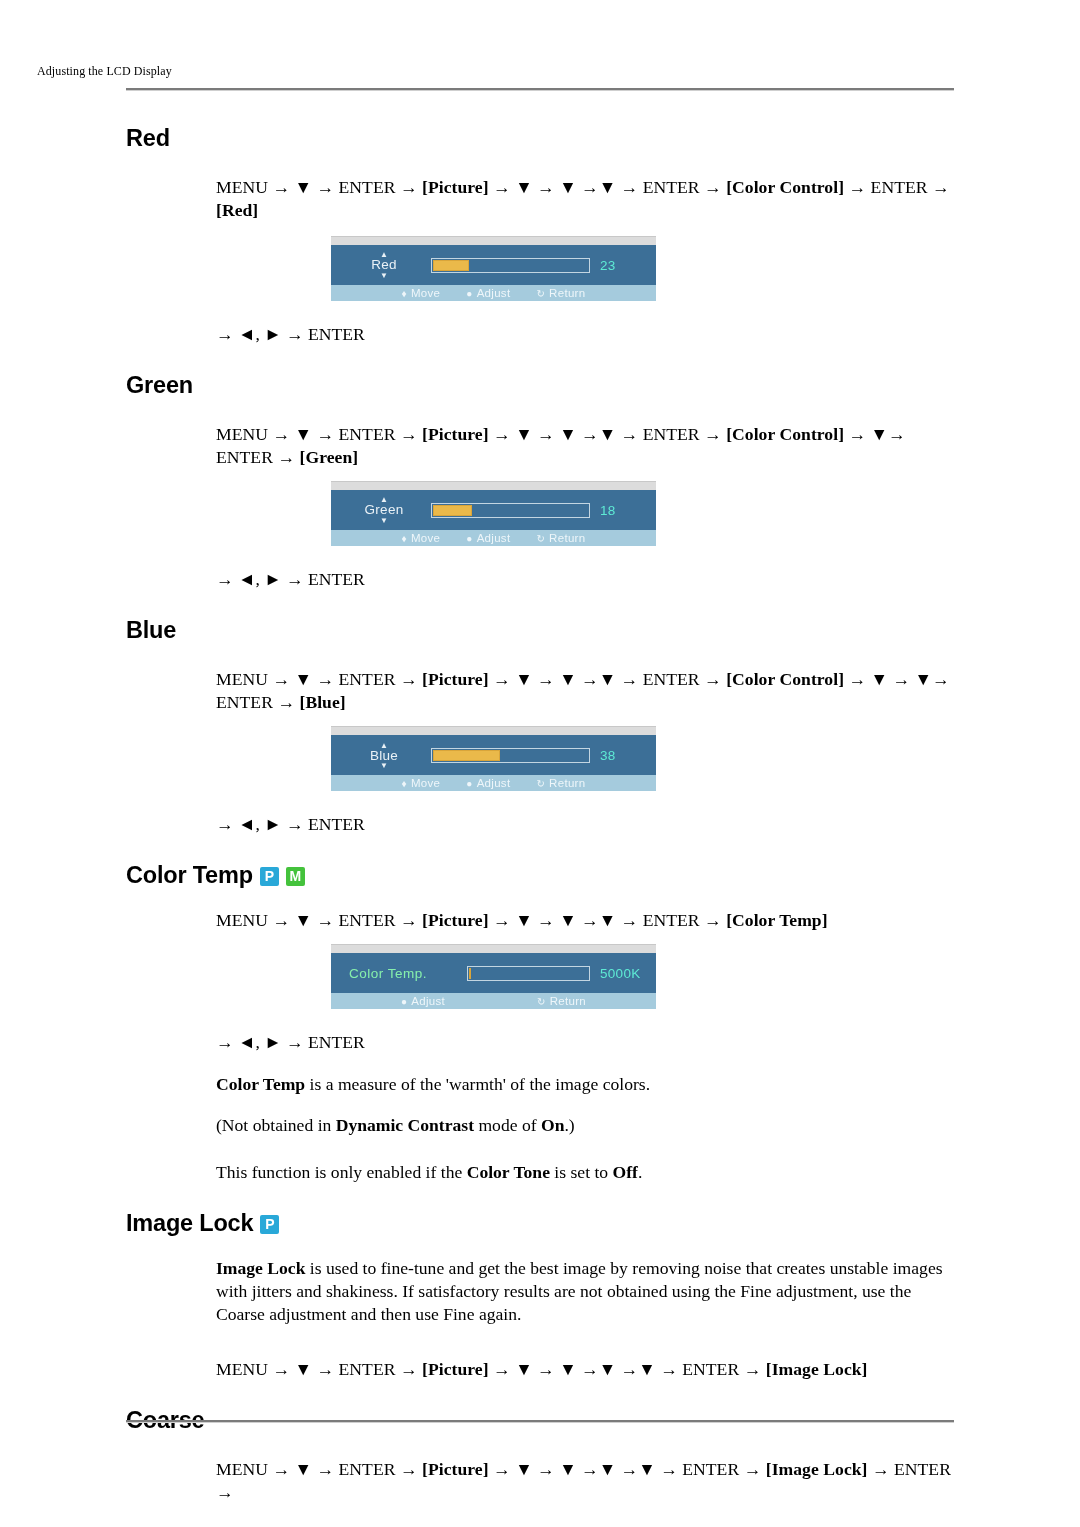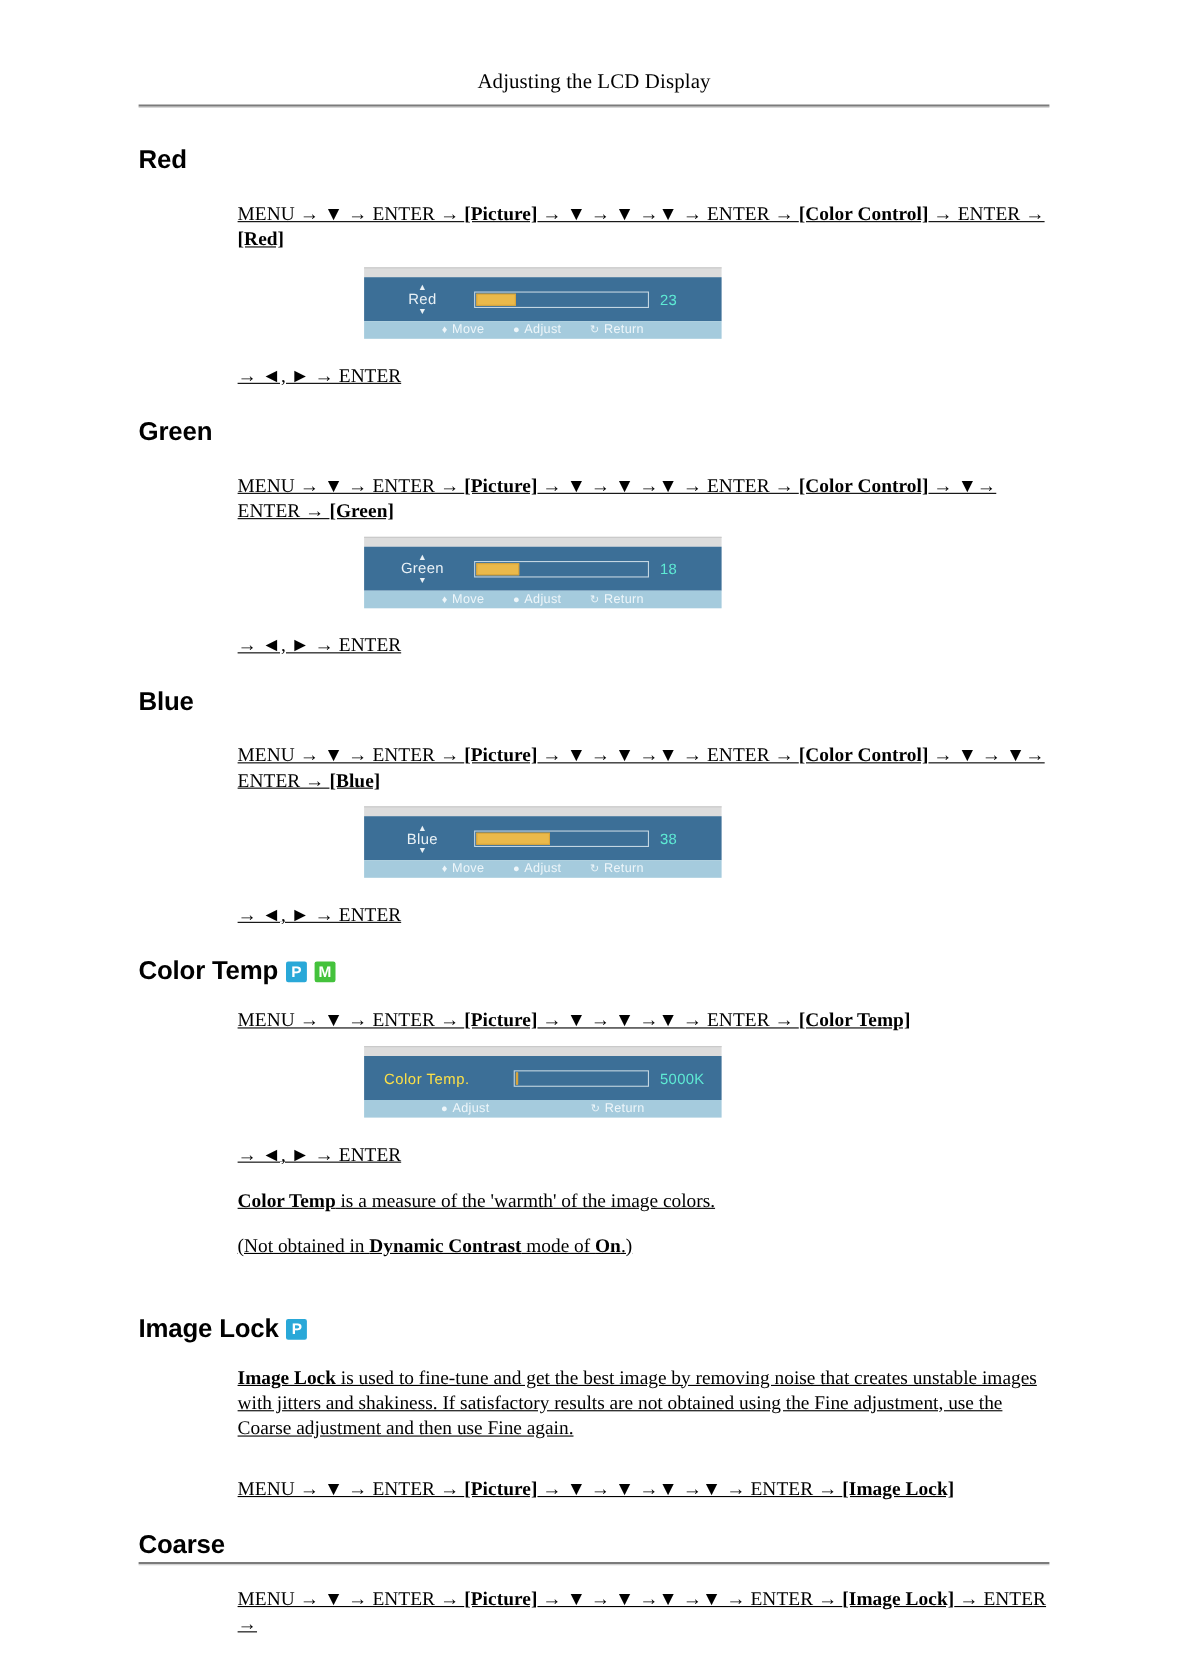--- a/index.html
+++ b/index.html
@@ -9,25 +9,25 @@
     background:#ffffff;
     font-family:"Liberation Serif", serif;
     color:#000000;
     position:relative;
     overflow:hidden;
   }
   .page { position:relative; width:1080px; height:1527px; padding:0; }
 
   
   .header-title {
-    text-align:center;
     font-family:"Liberation Serif", serif;
-    font-size:19px;
+    font-size:12px;
     letter-spacing:0.1px;
     padding-top:64px;
+    padding-left:37px;
   }
   .rule {
     margin:9px 126px 0 126px;
     border-top:2px solid #7b7b7b;
     border-bottom:1px solid #cfcfcf;
     height:0;
   }
   .rule-bottom {
     margin:0 126px;
     border-top:2px solid #7b7b7b;
@@ -71,21 +71,20 @@
   .badge-m { background:#44c23c; }
 
   .indent { margin-left:90px; }
 
   p.path, p.body, p.nav {
     font-family:"Liberation Serif", serif;
     font-size:17.6px;
     line-height:1.31;
     margin:0;
     text-align:left;
-    text-decoration:underline;
   }
   p.path { letter-spacing:0.05px; }
   b { font-weight:bold; }
 
   
   .osd-wrap { margin-left:205px; }
   .osd {
     width:325px;
     background:#ffffff;
   }
@@ -120,21 +119,21 @@
     font-size:8px;
     color:#e9f1f6;
     line-height:5px;
     height:5px;
   }
   .caret.up { margin-bottom:1px; }
   .caret.dn { margin-top:1px; }
   .osd-label-plain {
     font-family:"Liberation Sans", sans-serif;
     font-size:13.5px;
-    color:#fde047;
+    color:#86efac;
     letter-spacing:0.5px;
     width:110px;
     text-align:left;
     padding-left:2px;
   }
   .osd-slider {
     flex:1;
     height:15px;
     border:1px solid #c3d6e2;
     background:#3c6f97;
@@ -395,20 +394,21 @@
 
     <div class="sp-22"></div>
     <div class="indent">
       <p class="nav">→ ◄, ► → ENTER</p>
       <div class="sp-18"></div>
       <p class="body"><b>Color Temp</b><span> is a measure of the 'warmth' of the image colors.</span></p>
       <div class="sp-18"></div>
       <p class="body"><span>(Not obtained in </span><b>Dynamic Contrast</b><span> mode of </span><b>On</b><span>.)</span></p>
       <div class="sp-6"></div>
       <div class="sp-18"></div>
+      <p class="body"><span>This function is only enabled if the </span><b>Color Tone</b><span> is set to </span><b>Off</b><span>.</span></p>
     </div>
 
     <div class="sp-26"></div>
 
     <h2 class="section">
       <span>Image Lock</span>
       <span class="badge badge-p">P</span>
     </h2>
     <div class="sp-20"></div>
     <div class="indent">

